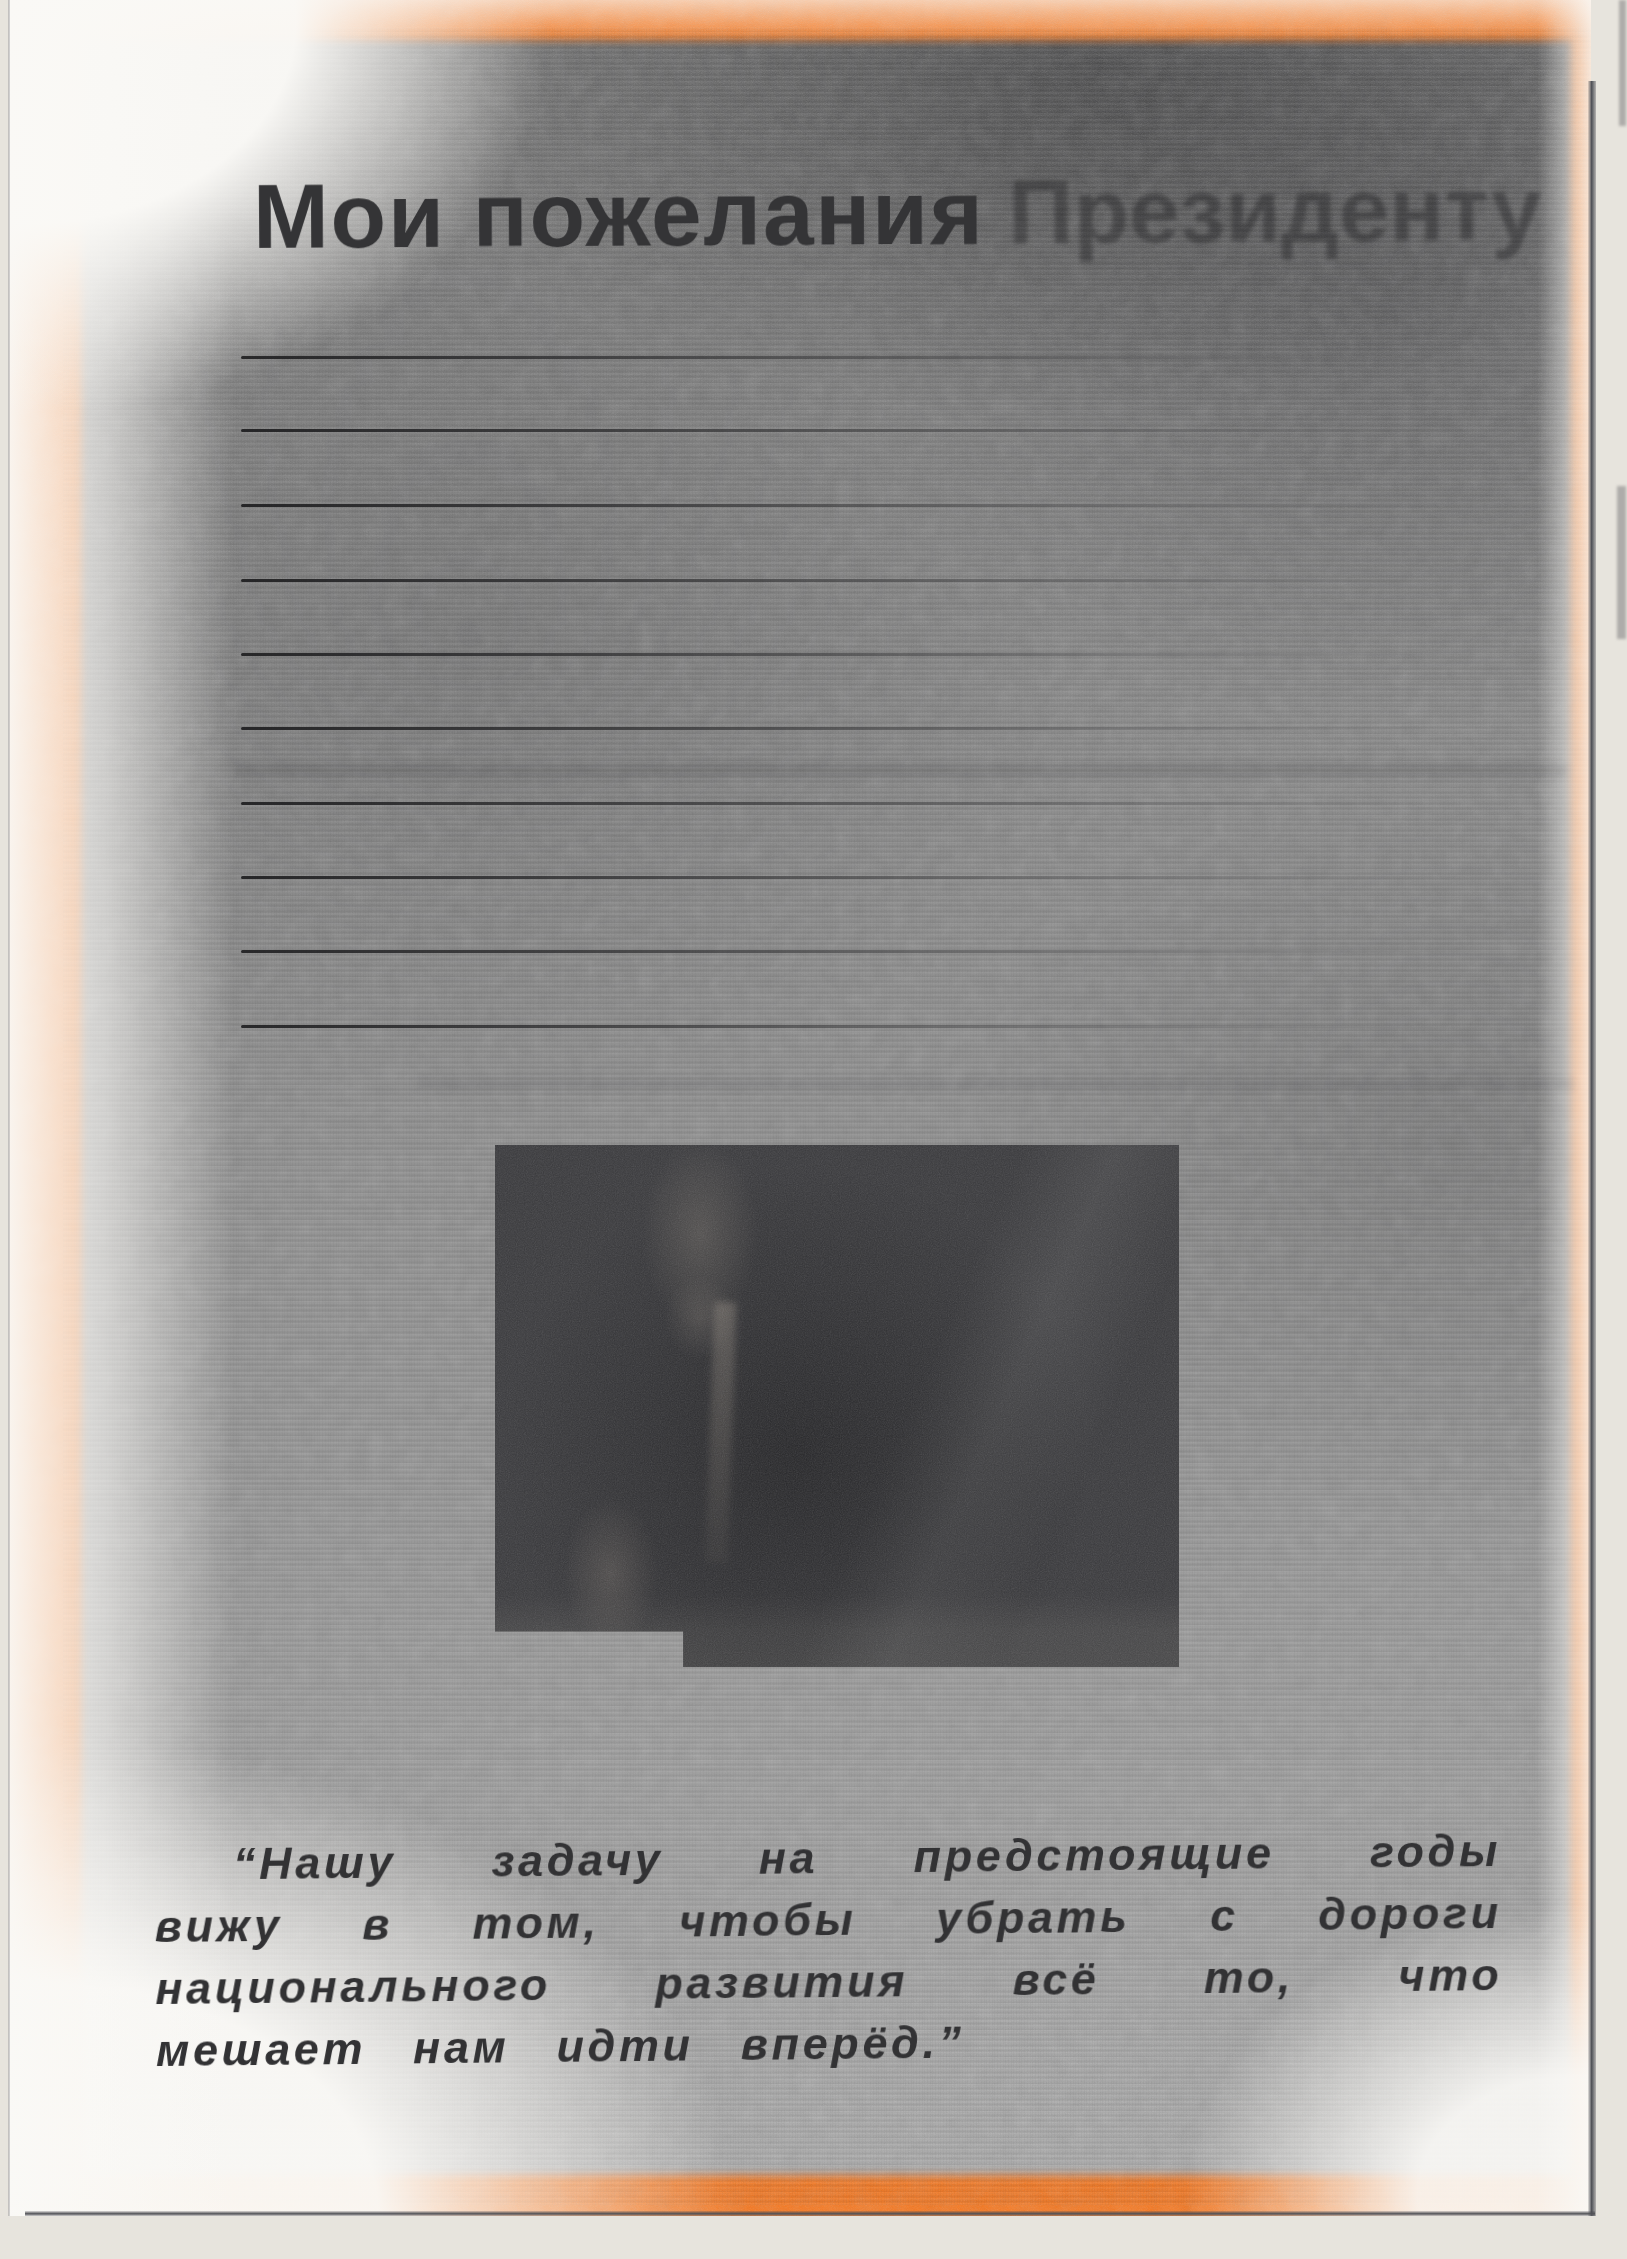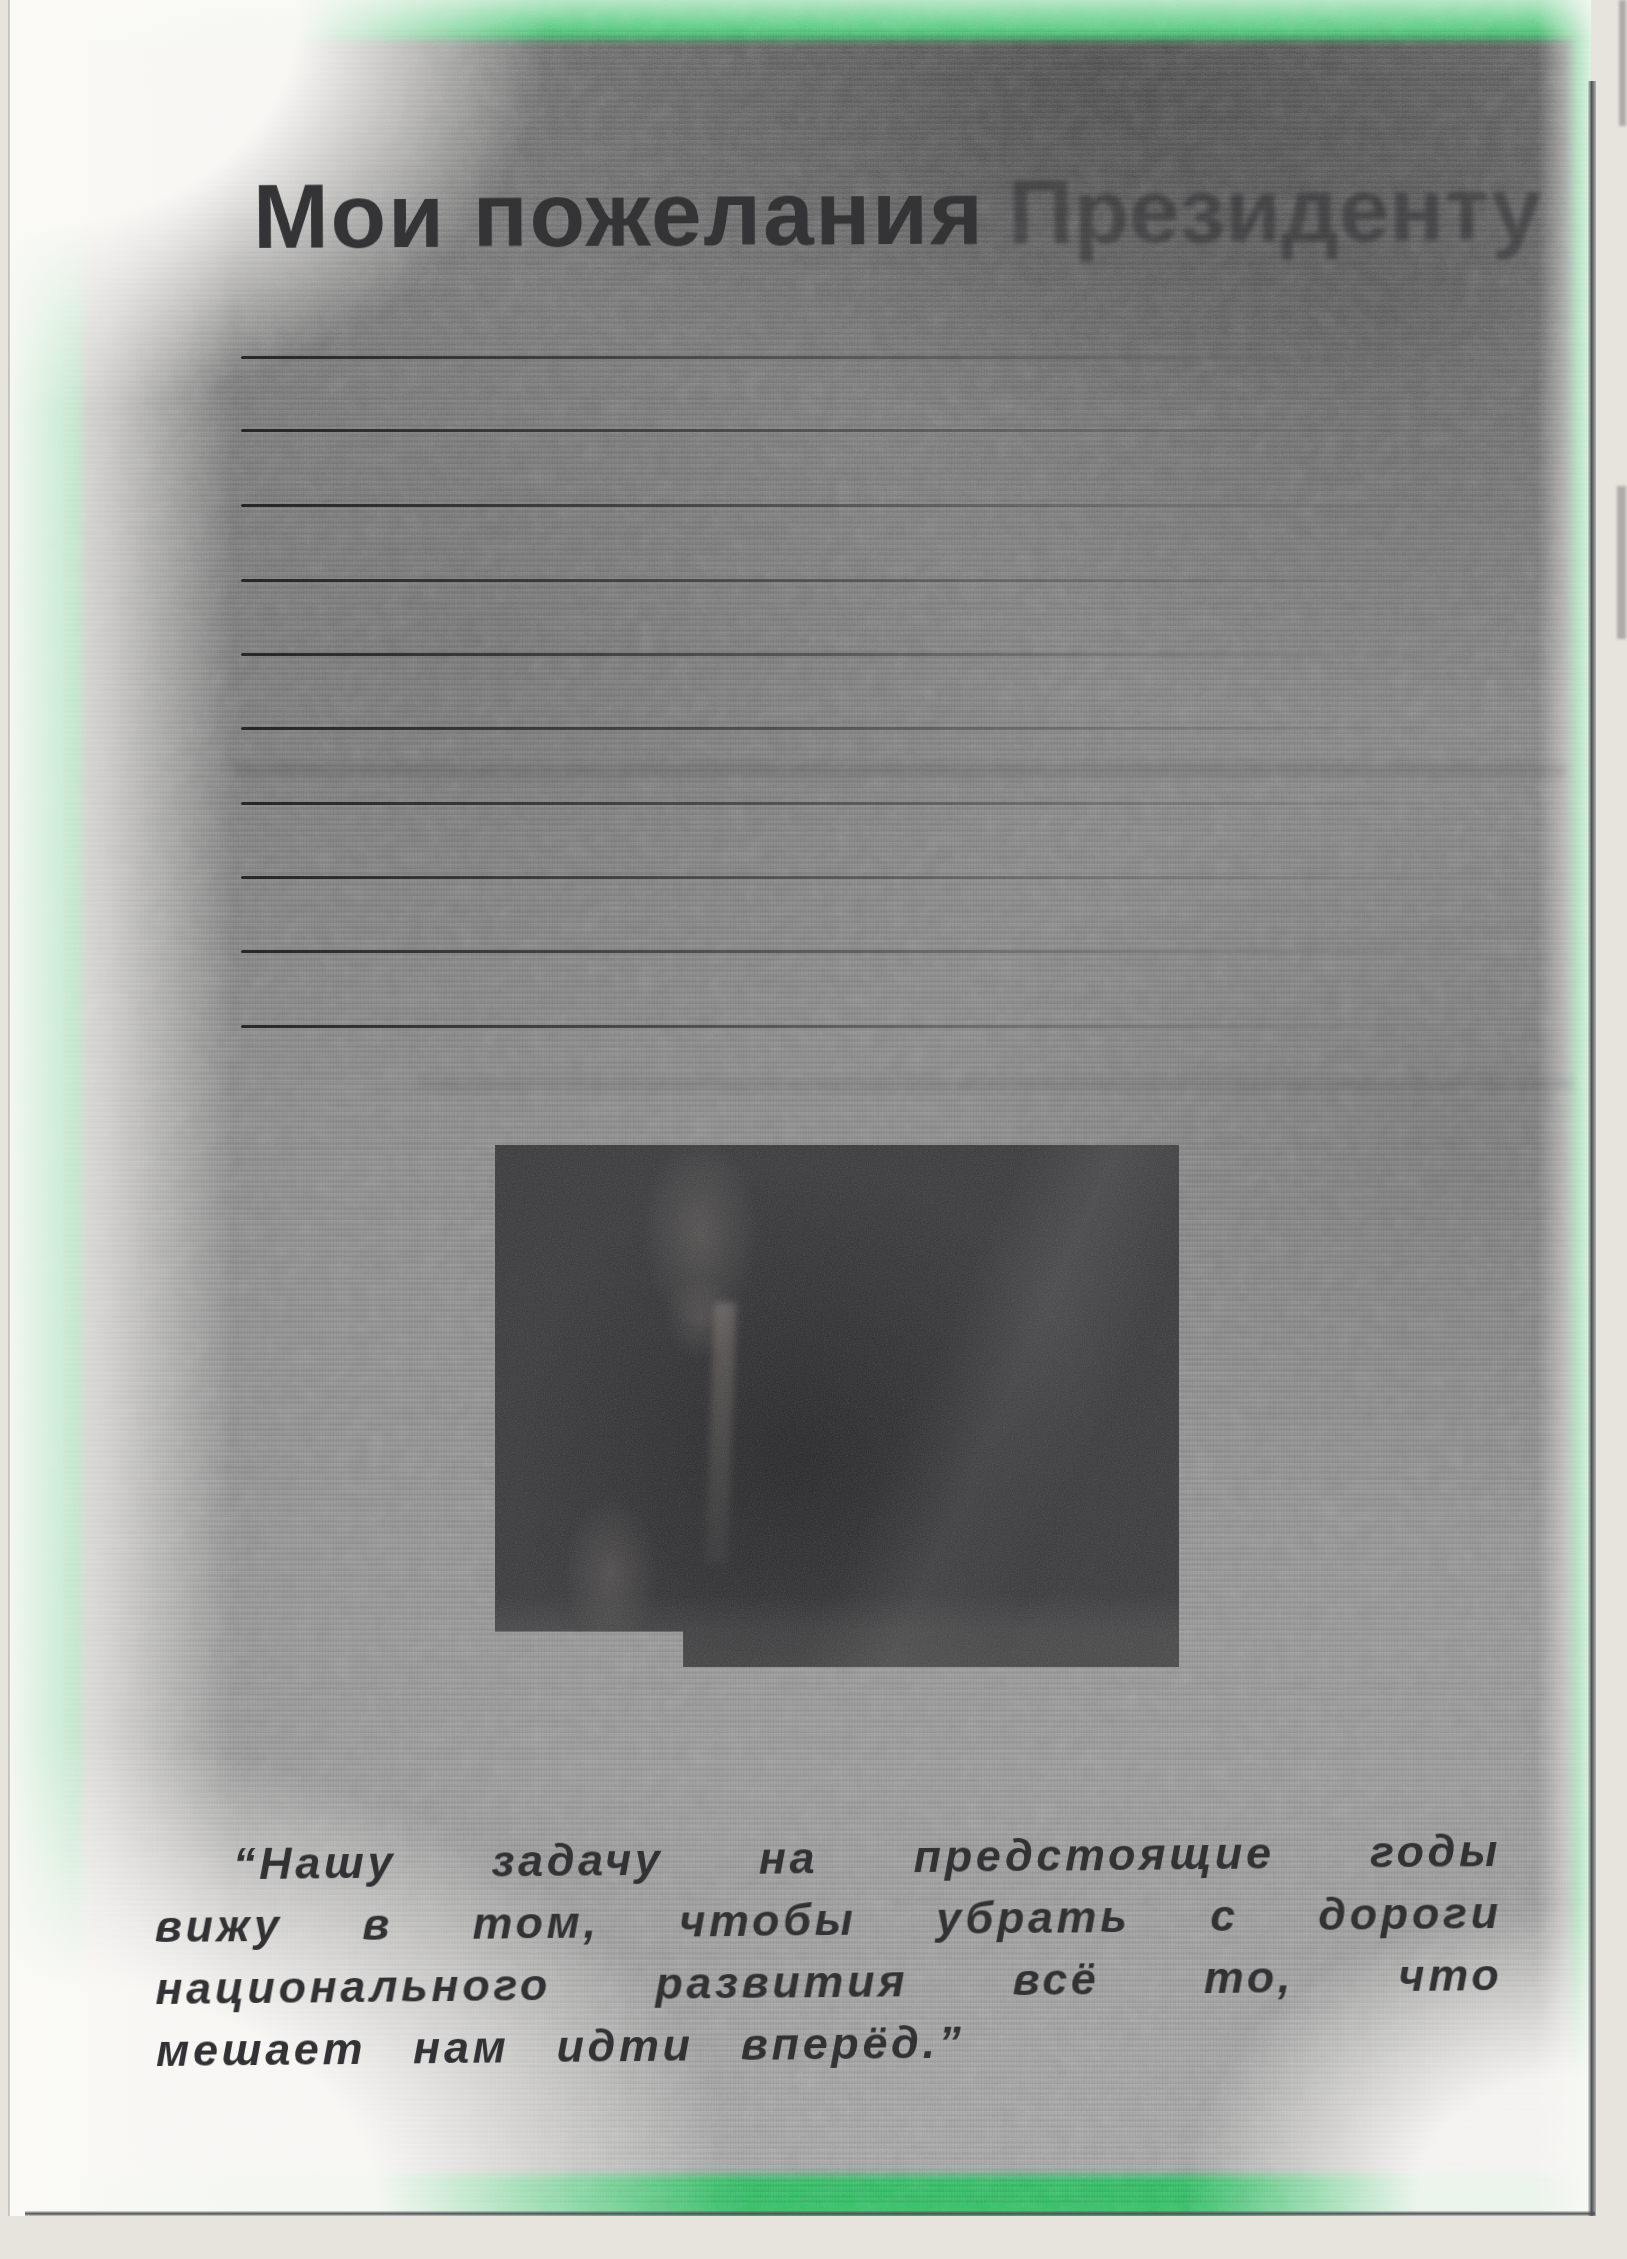--- a/index.html
+++ b/index.html
@@ -3,21 +3,21 @@
 <meta charset="utf-8">
 <style>
   html,body{margin:0;padding:0;}
   body{
     width:1627px;height:2259px;position:relative;overflow:hidden;
     background:#e7e4dd;
     font-family:"Liberation Sans",sans-serif;
   }
   .paper{
     position:absolute;left:9px;top:0;width:1582px;height:2216px;
-    background:#22c55e;overflow:hidden;
+    background:#f97316;overflow:hidden;
   }
   
   .toner{
     position:absolute;left:72px;top:40px;width:1491px;height:2135px;
     filter:blur(4.5px);
     background:
       radial-gradient(990px 468px at 68% 2%,  rgba(28,28,30,.50), transparent 72%),
       radial-gradient(738px 576px at 88% 12%,  rgba(40,40,44,.34), transparent 75%),
       radial-gradient(810px 684px at 26% 28%,  rgba(30,30,32,.16), transparent 75%),
       radial-gradient(684px 504px at 92% 52%,  rgba(30,30,32,.18), transparent 75%),

